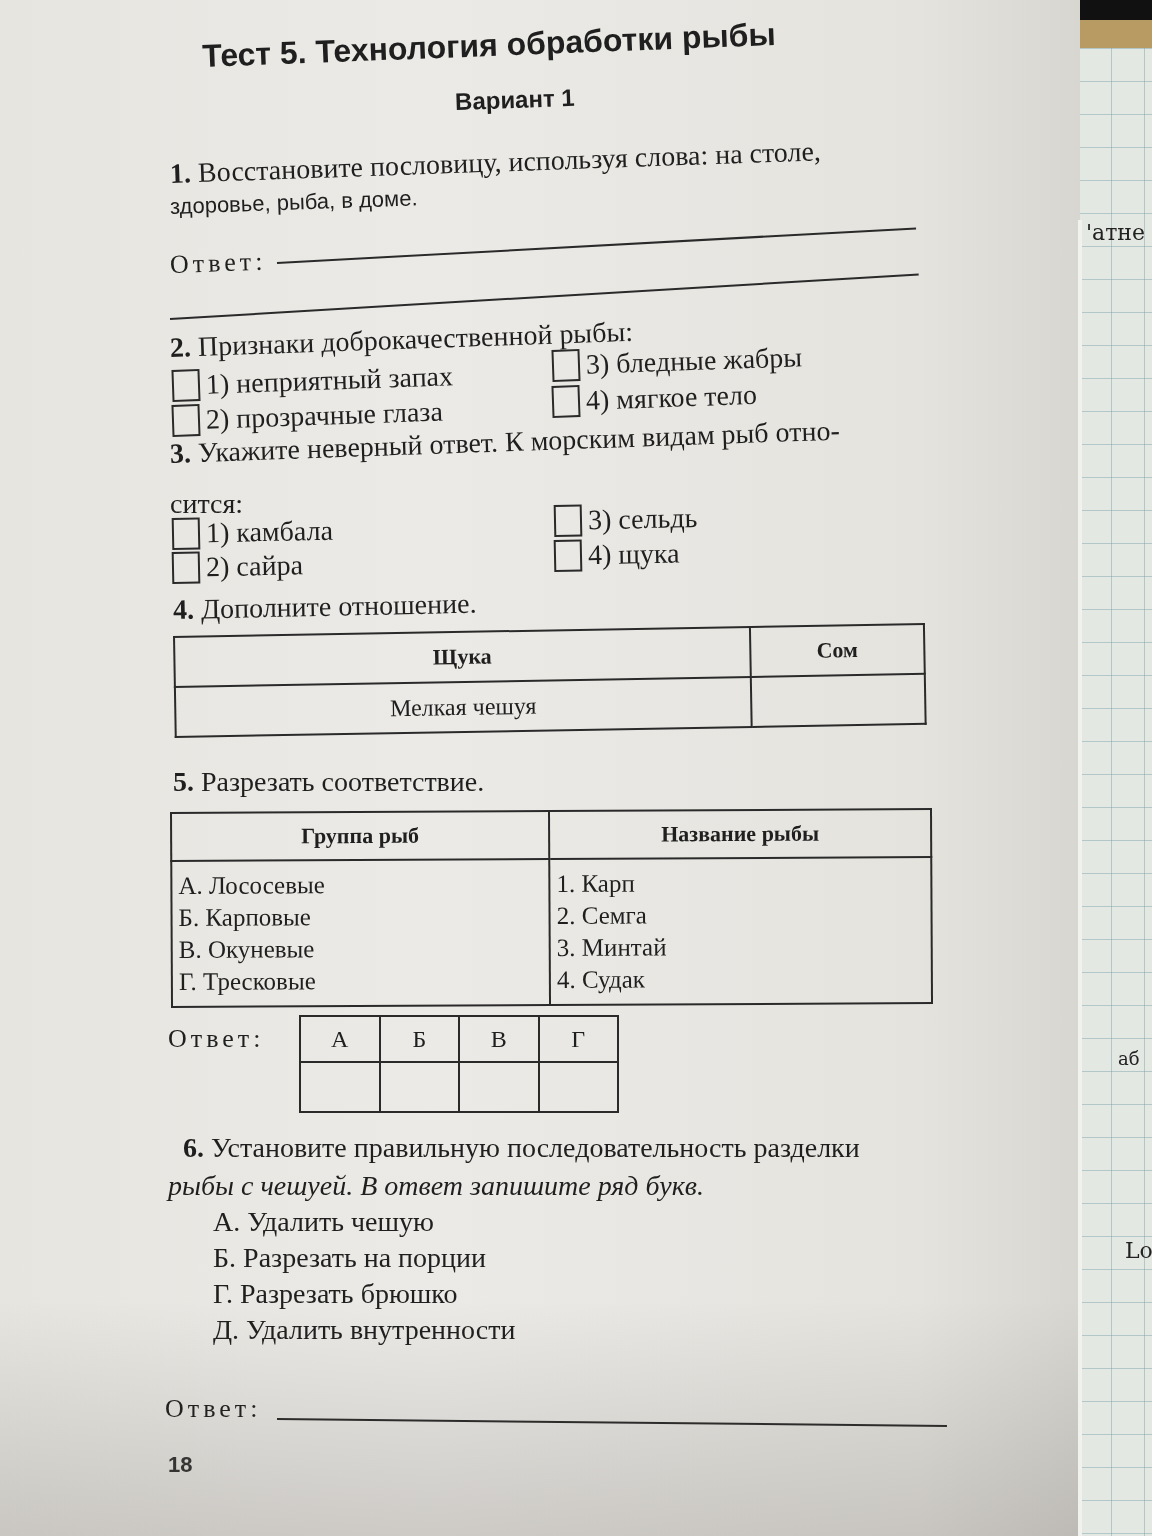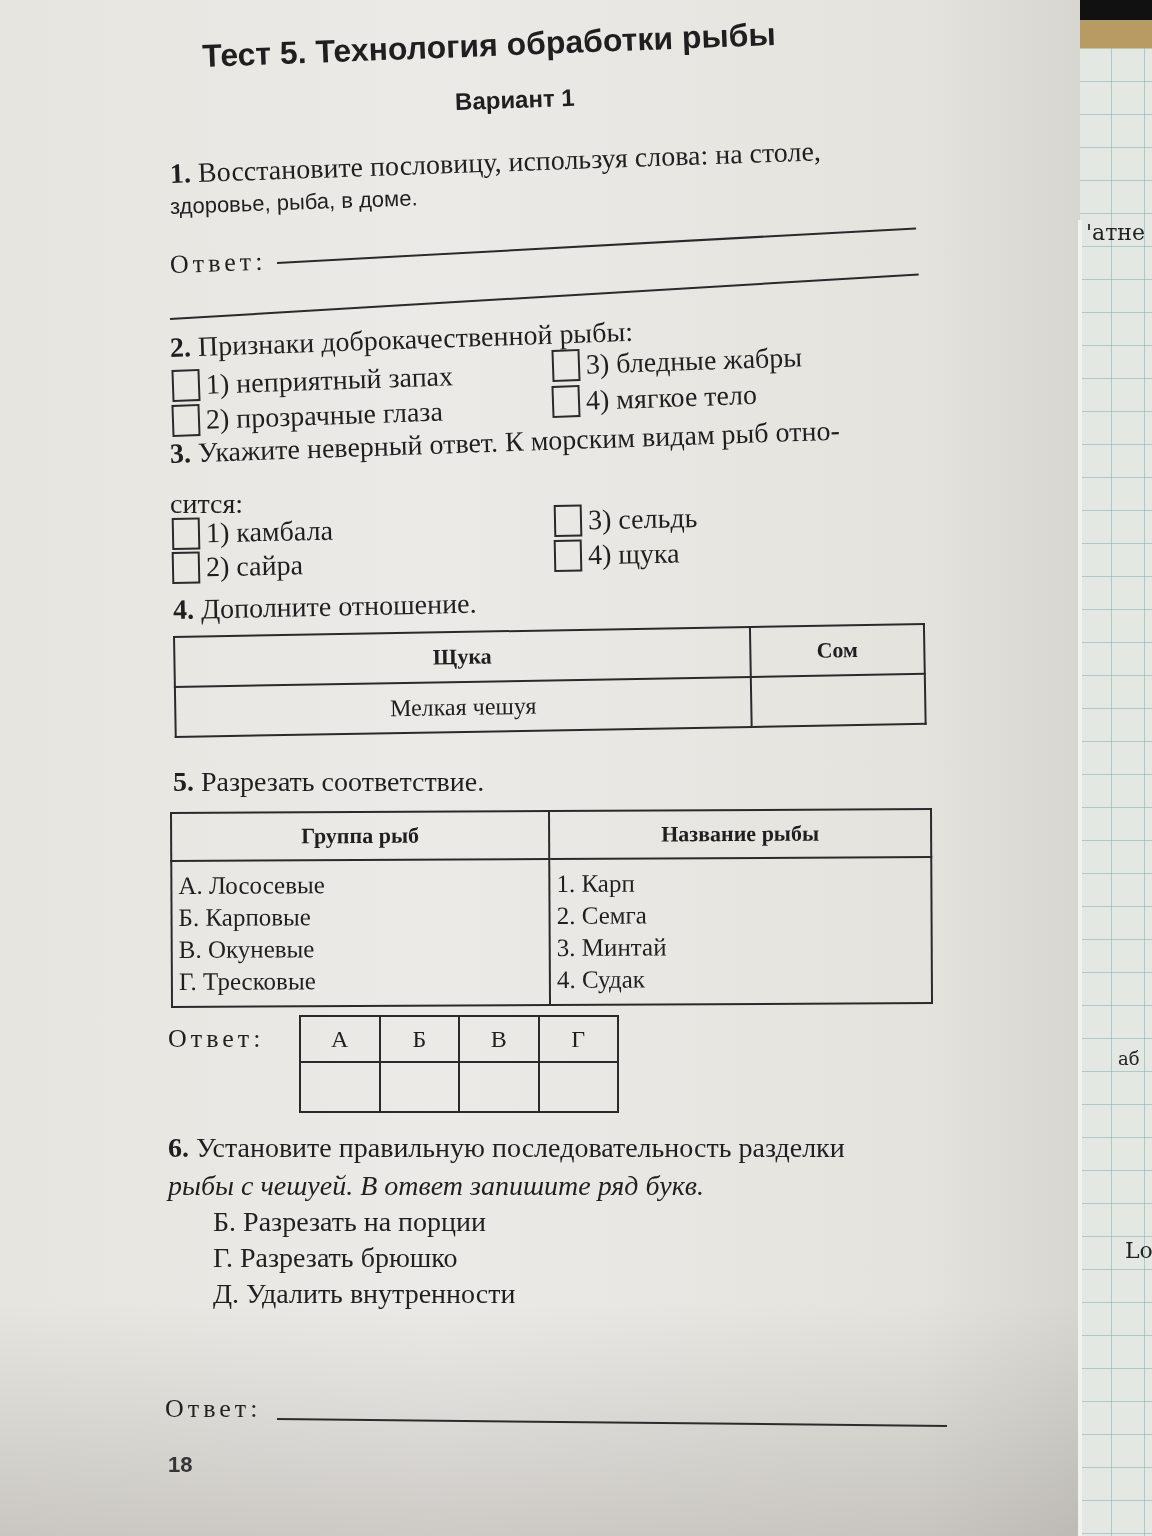--- a/index.html
+++ b/index.html
@@ -189,26 +189,27 @@
       </tr>
       <tr>
         <td></td>
         <td></td>
         <td></td>
         <td></td>
       </tr>
     </tbody>
       </table>
 
-    <div class="q" style="left:3px; top:1134px;">
+    <div class="q" style="left:18px; top:1134px;">
       <span class="num">6.</span>
       <span>Установите правильную последовательность разделки</span>
     </div>
     <div class="q" style="left:3px; top:1172px;font-style:italic;">рыбы с чешуей. В ответ запишите ряд букв.</div>
     <div class="steps">
+      <div>А. Удалить чешую</div>
       <div>Б. Разрезать на порции</div>
       <div>Г. Разрезать брюшко</div>
       <div>Д. Удалить внутренности</div>
     </div>
     <div class="q answer-label" style="left:0px; top:1396px;">Ответ:</div>
     <div class="line" style="left:112px; top:1418px; width:670px; transform:rotate(0.6deg);"></div>
 
     <div class="pagenum">18</div>
   </div>
   <div class="page-shadow"></div>

